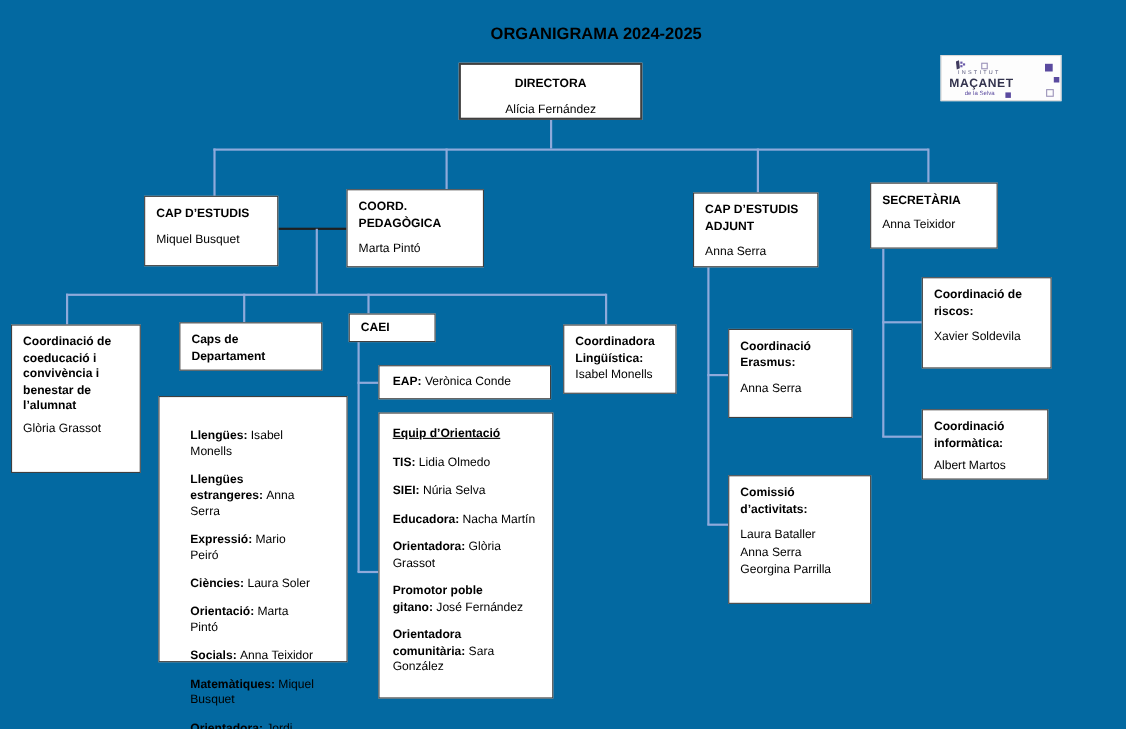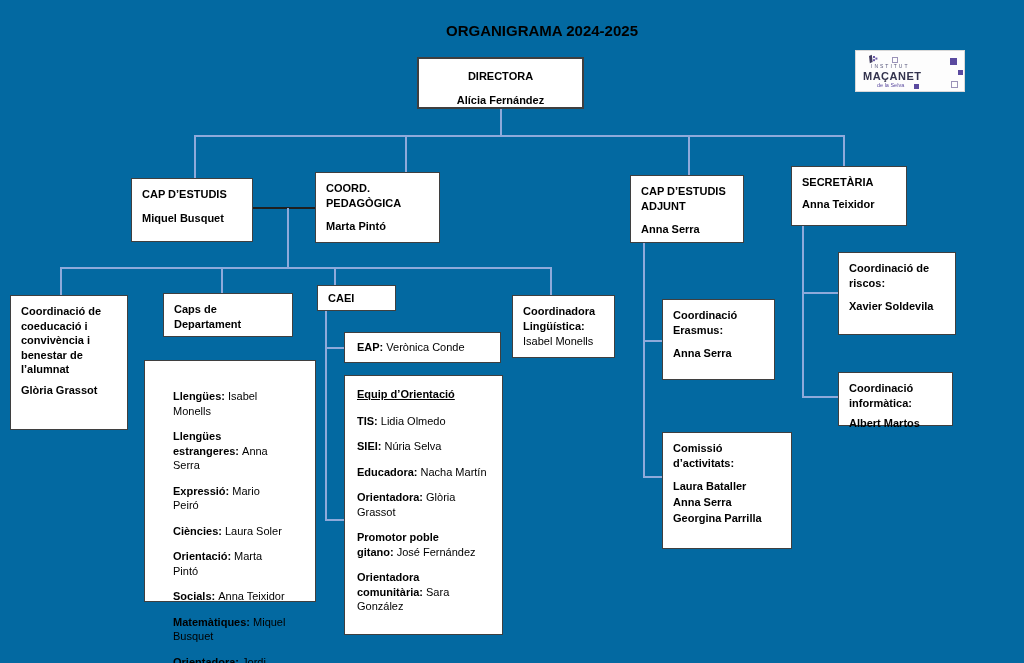--- a/index.html
+++ b/index.html
@@ -12,21 +12,21 @@
   .chart-title {
     position: absolute; left: 30px; top: 22px; width: 1024px;
     text-align: center; font-size: 15px; font-weight: bold; color: #000;
   }
   .box {
     position: absolute; background: #ffffff;
     border: 1.5px solid #3f3f3f; padding: 8px 10px;
     font-size: 11px; line-height: 1.32; color: #000;
   }
   .box .t { font-weight: bold; }
-  .box .n { margin-top: 9px; font-weight: bold; }
+  .box .n { margin-top: 9px; }
   .box .n0 { margin-top: 1px; }
   .centered { text-align: center; }
   .centered .t { margin-top: 2px; }
   .hline, .vline { position: absolute; background: #8eaadb; }
   .hline { height: 1.5px; }
   .vline { width: 1.5px; }
   .black { background: #1f1f1f; }
   .rows .row { margin-bottom: 11px; }
   .rows .row:last-child { margin-bottom: 0; }
   .row b { margin-right: 3px; }
@@ -175,18 +175,18 @@
       <div>Anna Serra</div>
       <div>Georgina Parrilla</div>
     </div>
   </div>
 
   <div class="box" style="left:838px;top:252px;width:118px;height:83px">
     <div class="t">Coordinació de riscos:</div>
     <div class="n">Xavier Soldevila</div>
   </div>
 
-  <div class="box" style="left:838px;top:372px;width:115px;height:54px">
+  <div class="box" style="left:838px;top:372px;width:115px;height:64px">
     <div class="t">Coordinació informàtica:</div>
     <div class="n" style="margin-top:6px">Albert Martos</div>
   </div>
 
 </div>
 
 </body></html>

